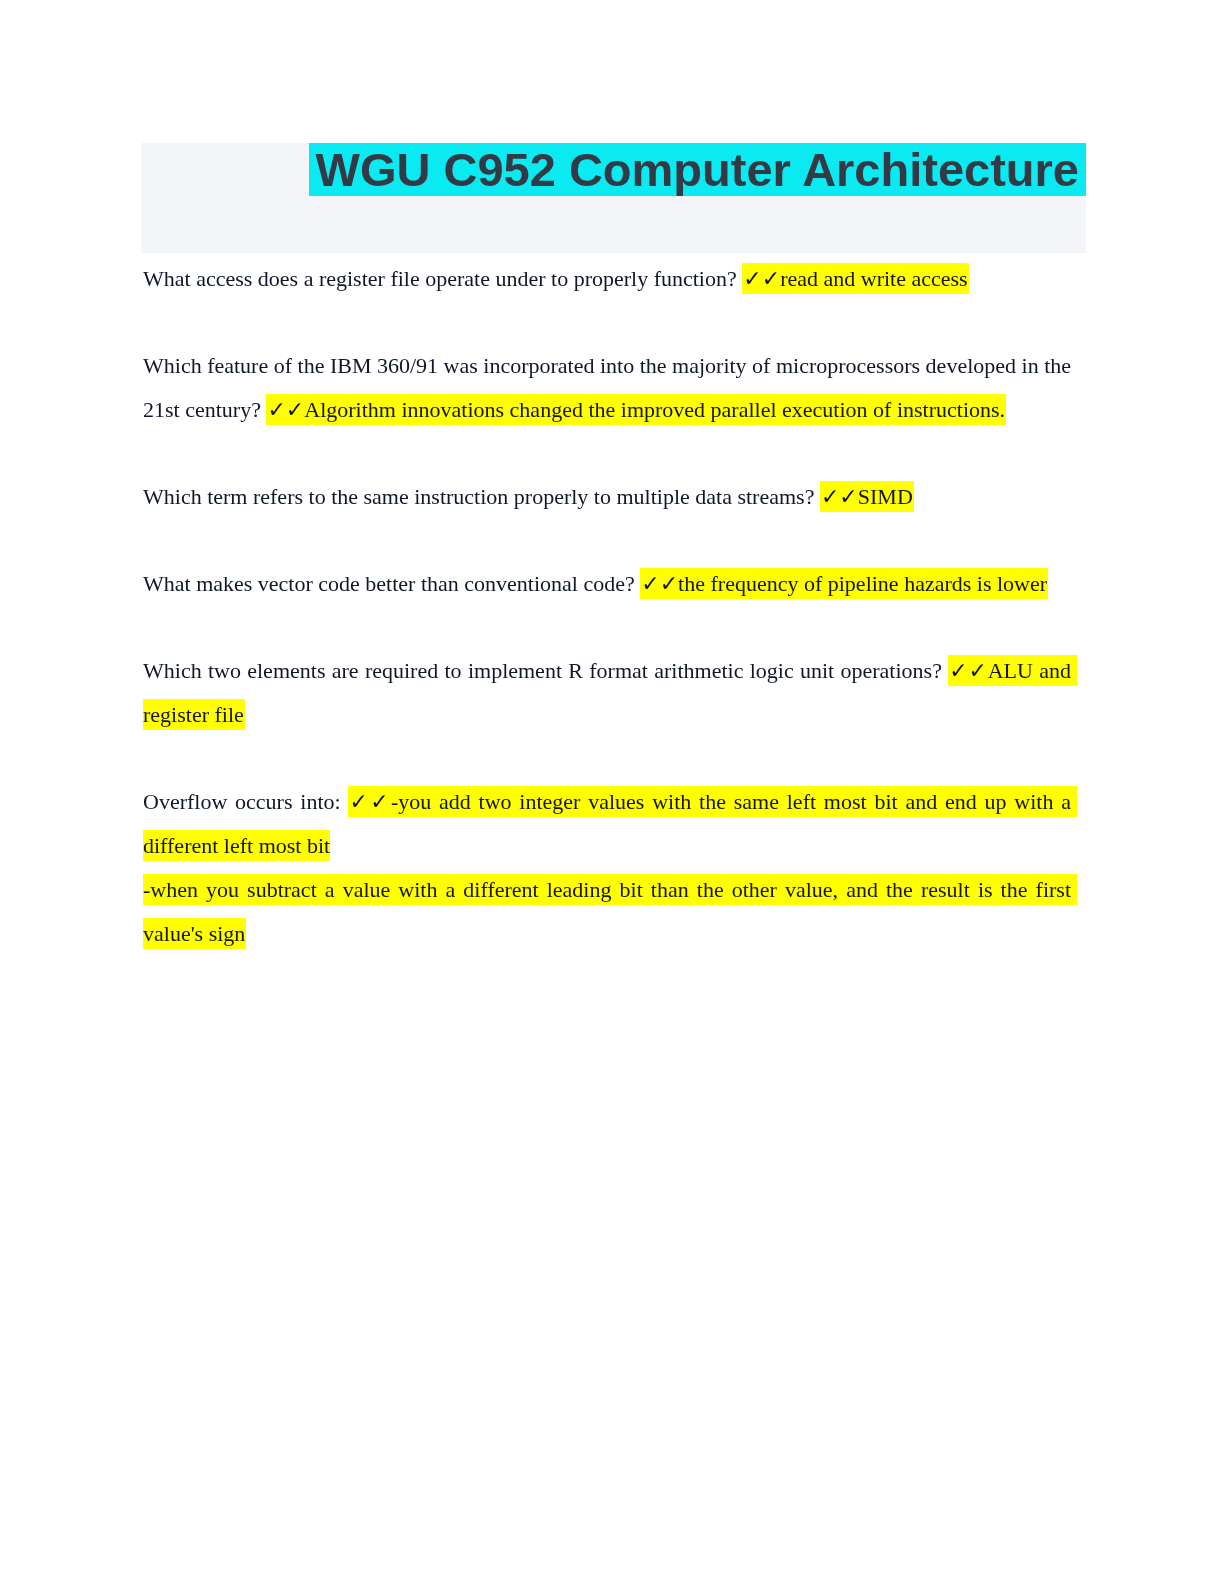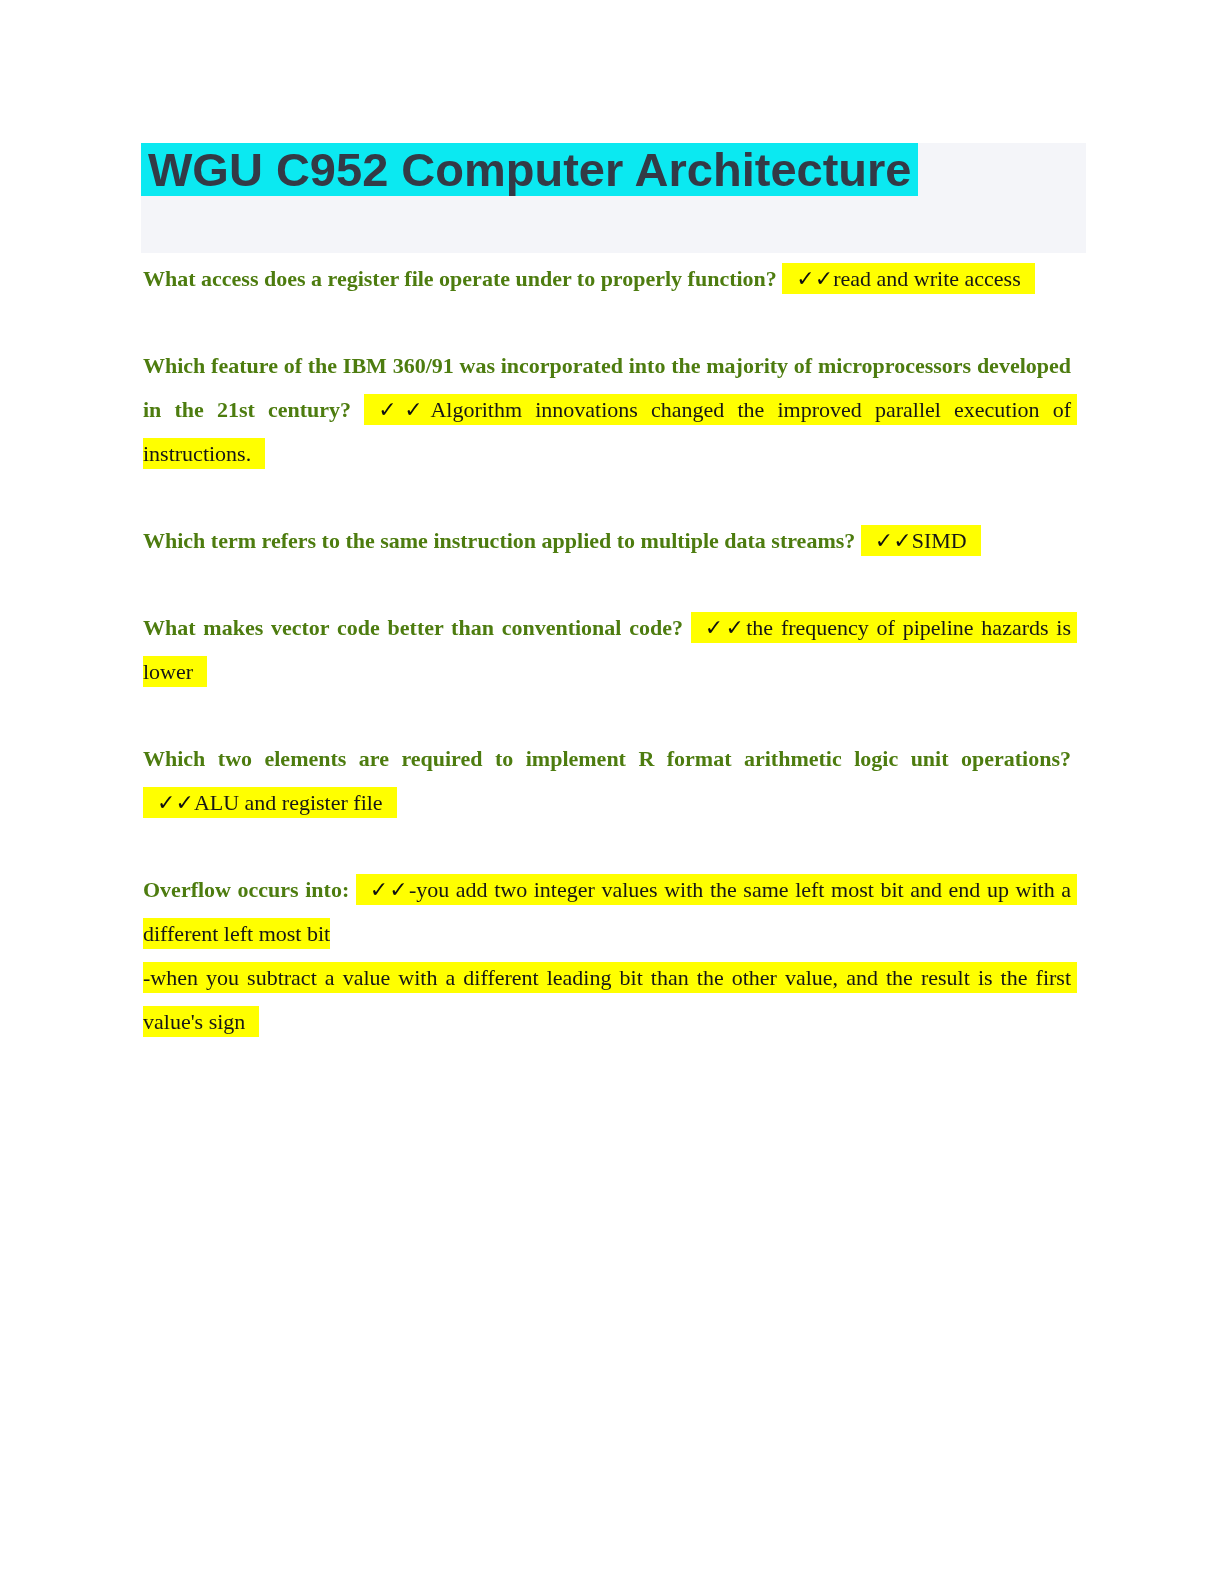--- a/index.html
+++ b/index.html
@@ -18,21 +18,21 @@
     width: 1224px;
     padding: 143px 153px 0 143px;
   }
   
   .title-panel {
     background: var(--panel-bg, #f4f5f9);
     margin-left: -2px;
     width: 945px;
     box-sizing: border-box;
     padding: 0 0 56px 0;
-    text-align: left;
+    text-align: right;
     margin-bottom: 4px;
   }
   .doc-title {
     margin: 0;
     font-family: "Liberation Sans", "DejaVu Sans", sans-serif;
     font-weight: bold;
     font-size: 47px;
     line-height: 54px;
     color: var(--title-text, #333a46);
     letter-spacing: 0px;
@@ -43,26 +43,26 @@
   }
   
   .qa {
     font-size: 22px;
     line-height: 44px;
     text-align: justify;
     color: #000000;
     margin: 0 0 43px 0;
   }
   .q {
-    font-weight: bold;
-    color: #4d7c0f;
+    font-weight: normal;
+    color: #0f172a;
   }
   .hl-yellow {
     background: var(--answer-highlight, #ffff00);
-    padding: 3px 14px;
+    padding: 3px 1px;
   }
   .checks {
     font-family: "DejaVu Sans", sans-serif;
     font-weight: bold;
     color: #101010;
   }
   .a {
     font-weight: normal;
     color: #161616;
     white-space: pre-wrap;
@@ -83,21 +83,21 @@
   </p>
 
 
   <p class="qa">
     <span class="q">Which feature of the IBM 360/91 was incorporated into the majority of microprocessors developed in the 21st century?</span>
     <span class="hl-yellow"><span class="checks">✓✓</span><span class="a">Algorithm innovations changed the improved parallel execution of instructions.</span></span>
   </p>
 
 
   <p class="qa">
-    <span class="q">Which term refers to the same instruction applied to multiple data streams?</span>
+    <span class="q">Which term refers to the same instruction properly to multiple data streams?</span>
     <span class="hl-yellow"><span class="checks">✓✓</span><span class="a">SIMD</span></span>
   </p>
 
   <p class="qa">
     <span class="q">What makes vector code better than conventional code?</span>
     <span class="hl-yellow"><span class="checks">✓✓</span><span class="a">the frequency of pipeline hazards is lower</span></span>
   </p>
 
   <p class="qa">
     <span class="q">Which two elements are required to implement R format arithmetic logic unit operations?</span>

